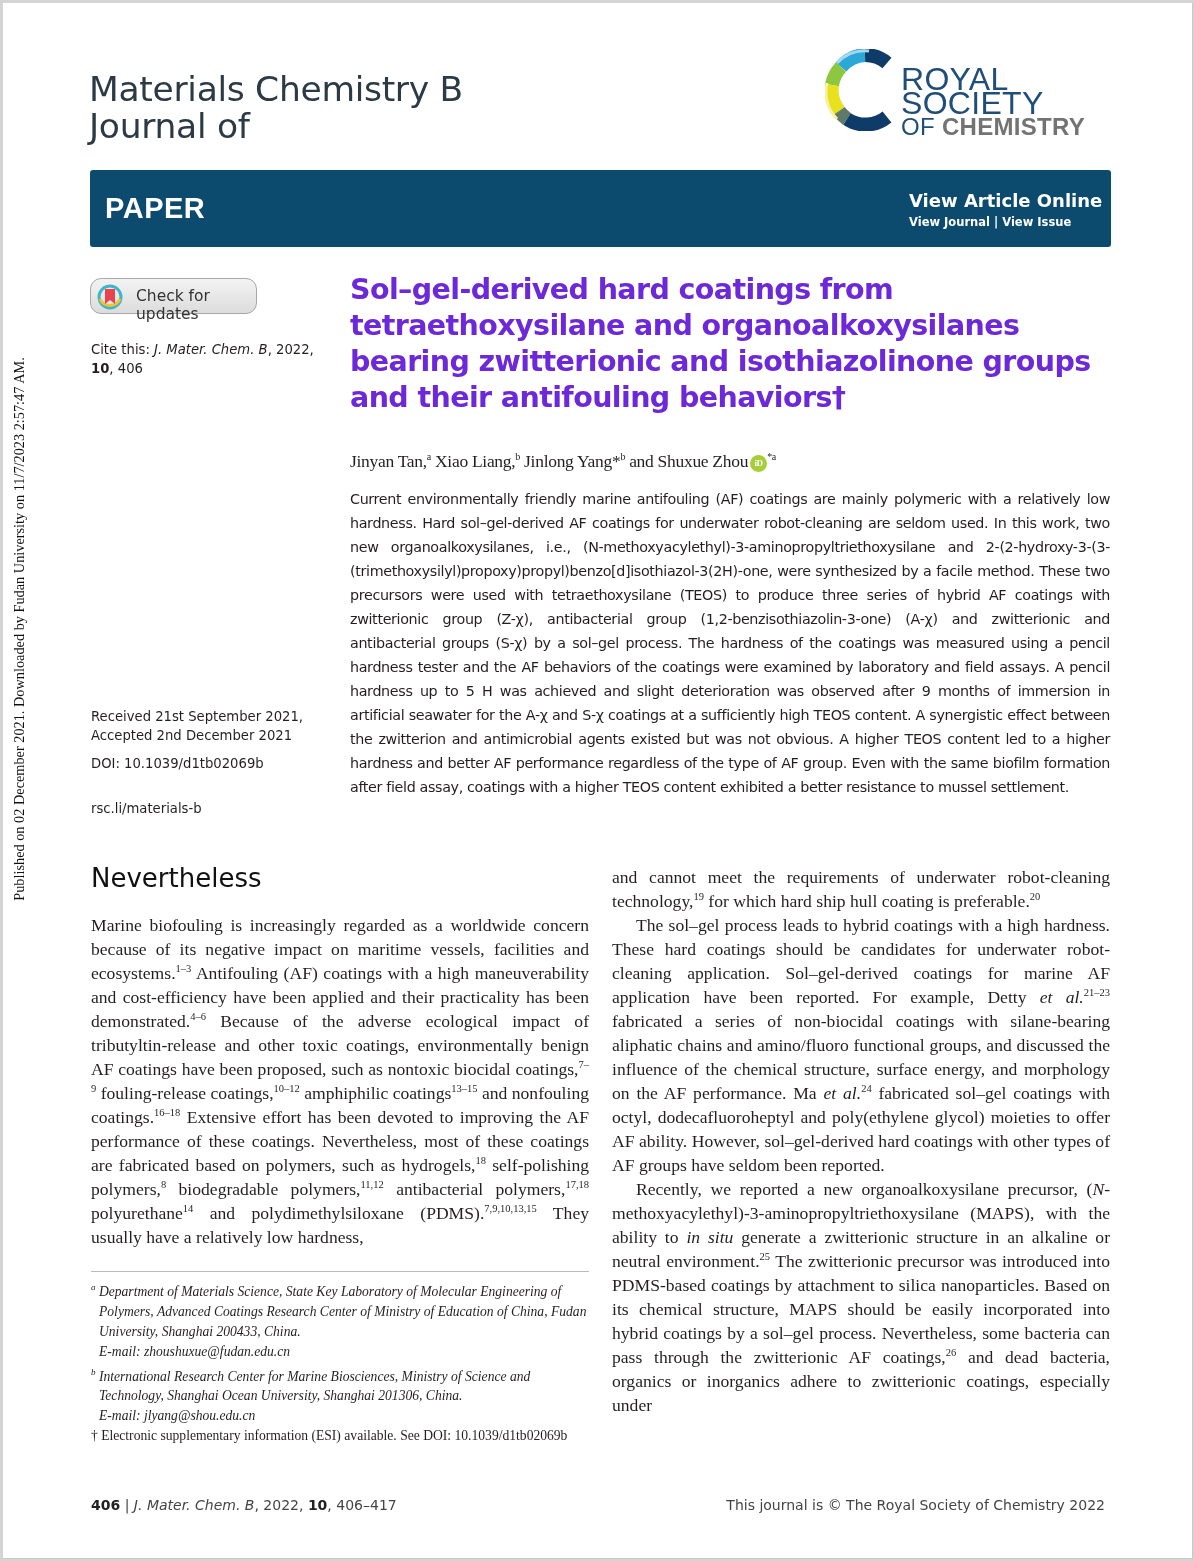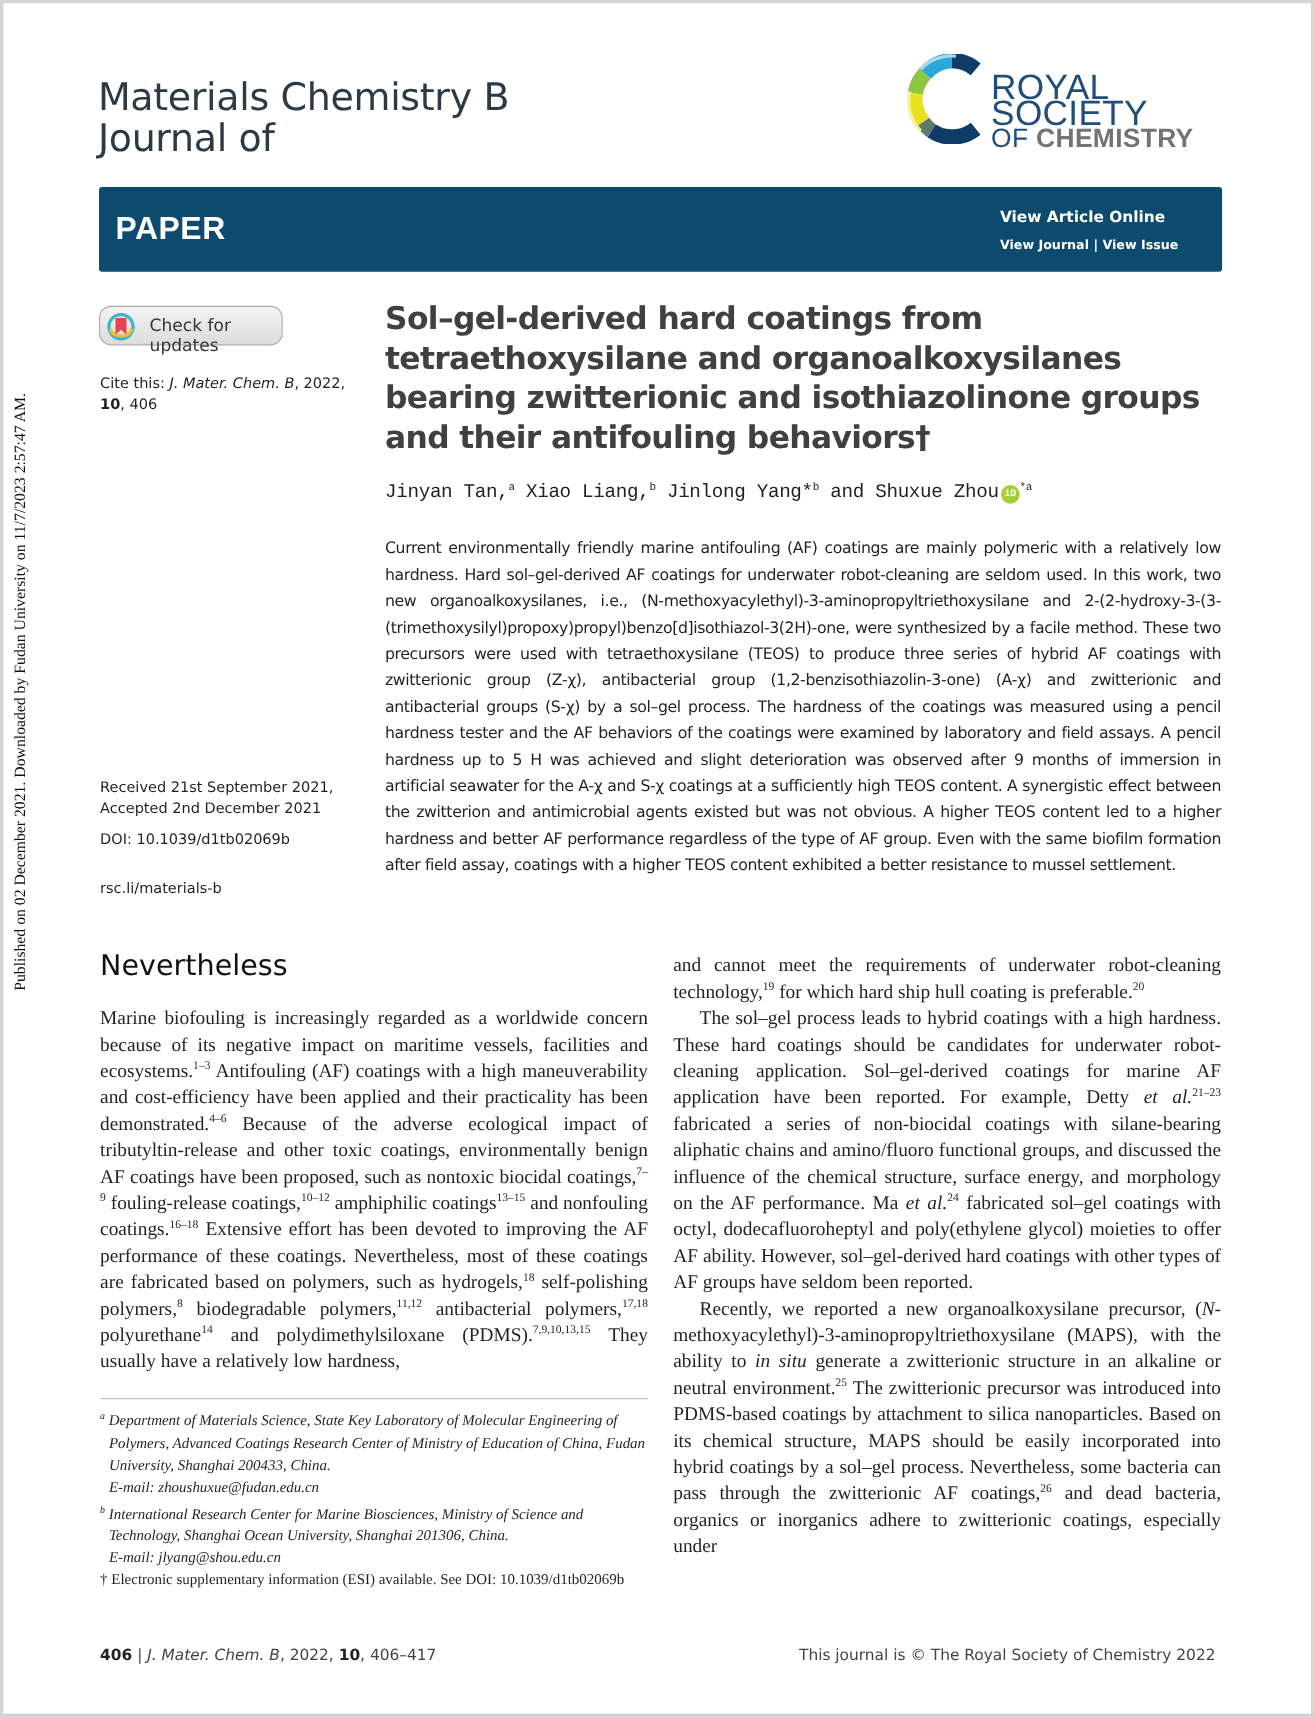--- a/index.html
+++ b/index.html
@@ -35,21 +35,21 @@
   .banner {
     position: absolute; left: 87px; top: 167px; width: 1021px; height: 77px;
     background: #0c4a6e; border-radius: 3px;
   }
   .banner .paper-label {
     position: absolute; left: 15px; top: 22px; font-family: "Liberation Sans", sans-serif;
     font-size: 29px; font-weight: bold; color: #ffffff; letter-spacing: 0.5px;
   }
   .banner .view-online {
     position: absolute; left: 819px; top: 20px; font-family: "DejaVu Sans", sans-serif;
-    font-size: 14px; font-weight: bold; color: #ffffff; text-decoration: none;
+    font-size: 18px; font-weight: bold; color: #ffffff; text-decoration: none;
   }
   .banner .sub-links {
     position: absolute; left: 819px; top: 45px; font-family: "DejaVu Sans", sans-serif;
     font-size: 11.5px; font-weight: bold; color: #ffffff;
   }
   .banner .sub-links span { cursor: pointer; margin-top: 16px; }
   .check-updates {
     position: absolute; left: 87px; top: 275px; width: 167px; height: 36px;
     background: linear-gradient(#f3f3f3, #dcdcdc); border: 1px solid #a8a8a8; border-radius: 11px;
     box-sizing: border-box; cursor: pointer;
@@ -60,24 +60,24 @@
     font-size: 15.5px; color: #333;
   }
   .left-meta { position: absolute; left: 88px; font-family: "DejaVu Sans", sans-serif; font-size: 13.2px; color: #231f20; line-height: 19px; }
   .cite { top: 337px; width: 240px; }
   .received { top: 704px; width: 240px; }
   .doi { top: 751px; }
   .rsc-link { top: 796px; color: #231f20; text-decoration: none; }
   .article-title {
     position: absolute; left: 347px; top: 269px; width: 770px;
     font-family: "DejaVu Sans", sans-serif; font-weight: bold; font-size: 28.5px;
-    line-height: 36px; color: #404040; letter-spacing: -0.6px;
+    line-height: 36px; color: #6d28d9; letter-spacing: -0.6px;
   }
   .authors {
-    position: absolute; left: 347px; top: 435px; font-family: Liberation Mono, monospace;
+    position: absolute; left: 347px; top: 448px; font-family: Liberation Serif, serif;
     font-size: 17.5px; color: #231f20; letter-spacing: -0.3px;
   }
   .authors sup { font-size: 10px; }
   .orcid {
     display: inline-block; width: 17px; height: 17px; border-radius: 50%; background: #a6ce39;
     color: #fff; font-size: 9px; font-weight: bold; text-align: center; line-height: 17px;
     vertical-align: 1px; margin-left: 2px; cursor: pointer;
   }
   .abstract {
     position: absolute; left: 347px; top: 484px; width: 760px;

